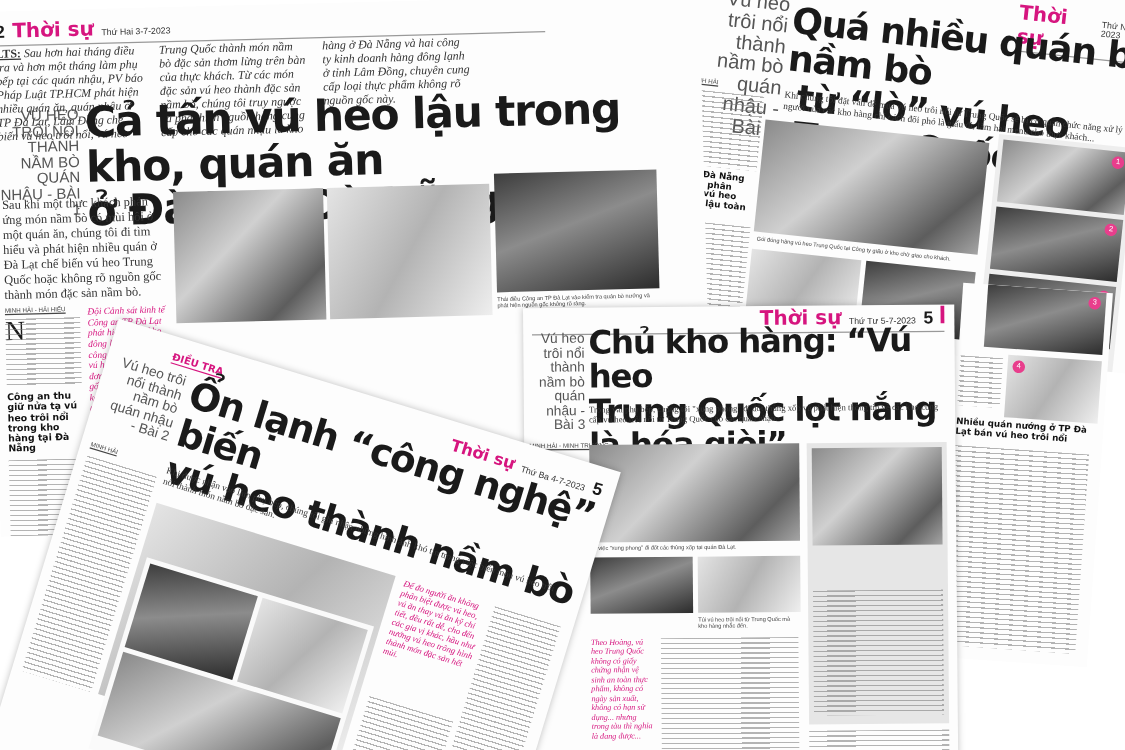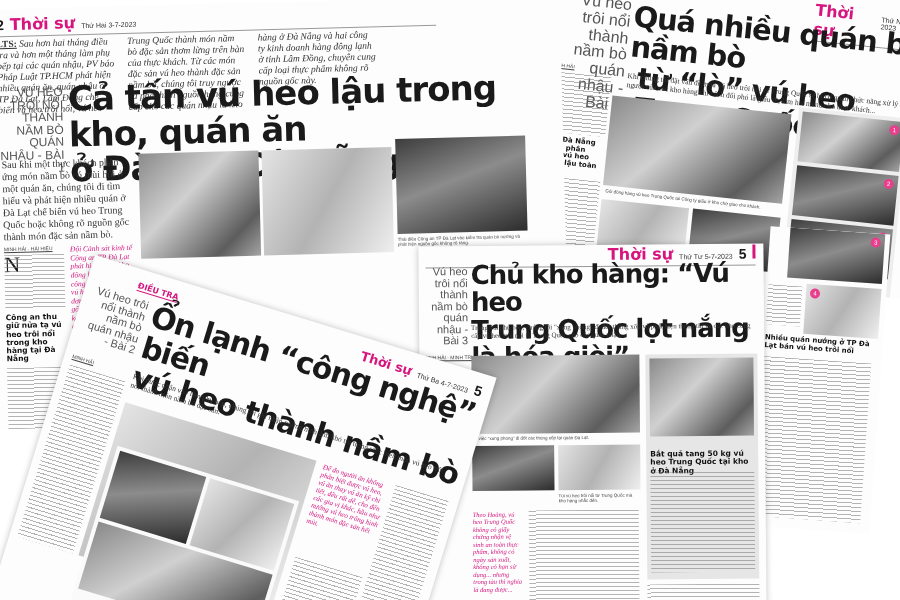--- a/index.html
+++ b/index.html
@@ -125,21 +125,20 @@
   <div class="byline" style="position:absolute; left:4px; top:108px;">MINH HẢI - MINH TRƯỜNG</div>
   <div class="photo" style="left:52px; top:110px; width:168px; height:78px;"></div>
   <div class="caption" style="position:absolute; left:52px; top:190px; width:168px;">Tổ việc "xung phong" đi đốt các thùng xốp tại quán Đà Lạt.</div>
   <div class="photo dark" style="left:52px; top:200px; width:82px; height:45px;"></div>
   <div class="photo light" style="left:138px; top:200px; width:82px; height:45px;"></div>
   <div class="caption" style="position:absolute; left:138px; top:248px; width:82px;">Túi vú heo trôi nổi từ Trung Quốc mà kho hàng nhắc đến.</div>
   <div class="pull" style="position:absolute; left:52px; top:265px; width:50px; font-size:6.5px;">Theo Hoàng, vú heo Trung Quốc không có giấy chứng nhận vệ sinh an toàn thực phẩm, không có ngày sản xuất, không có hạn sử dụng... nhưng trong tàu thì nghỉa là đang được...</div>
   <div class="fill" style="position:absolute; left:108px; top:265px; width:110px; height:100px;"></div>
   <div style="position:absolute; left:226px; top:110px; width:112px; height:225px; background:#e6e6e6;">
     <div class="photo" style="left:4px; top:4px; width:104px; height:78px;"></div>
-    <div class="subhead" style="position:absolute; left:4px; top:96px; width:104px; font-size:7.5px;">Bắt quả tang 50 kg vú heo Trung Quốc tại kho ở Đà Nẵng</div>
     <div class="fill" style="position:absolute; left:4px; top:118px; width:104px; height:100px;"></div>
   </div>
   <div class="fill" style="position:absolute; left:226px; top:340px; width:112px; height:30px;"></div>
 </div>
 
 <div class="page shadow" style="left:95px; top:255px; width:420px; height:420px; transform: rotate(17deg); transform-origin: 0 0;">
   <div class="hdr" style="position:absolute; right:10px; top:10px; justify-content:flex-end; width:200px; border:none;">
     <span class="sec" style="font-size:13px;">Thời sự</span>
     <span class="date">Thứ Ba 4-7-2023</span>
     <span class="pnum">5</span>

